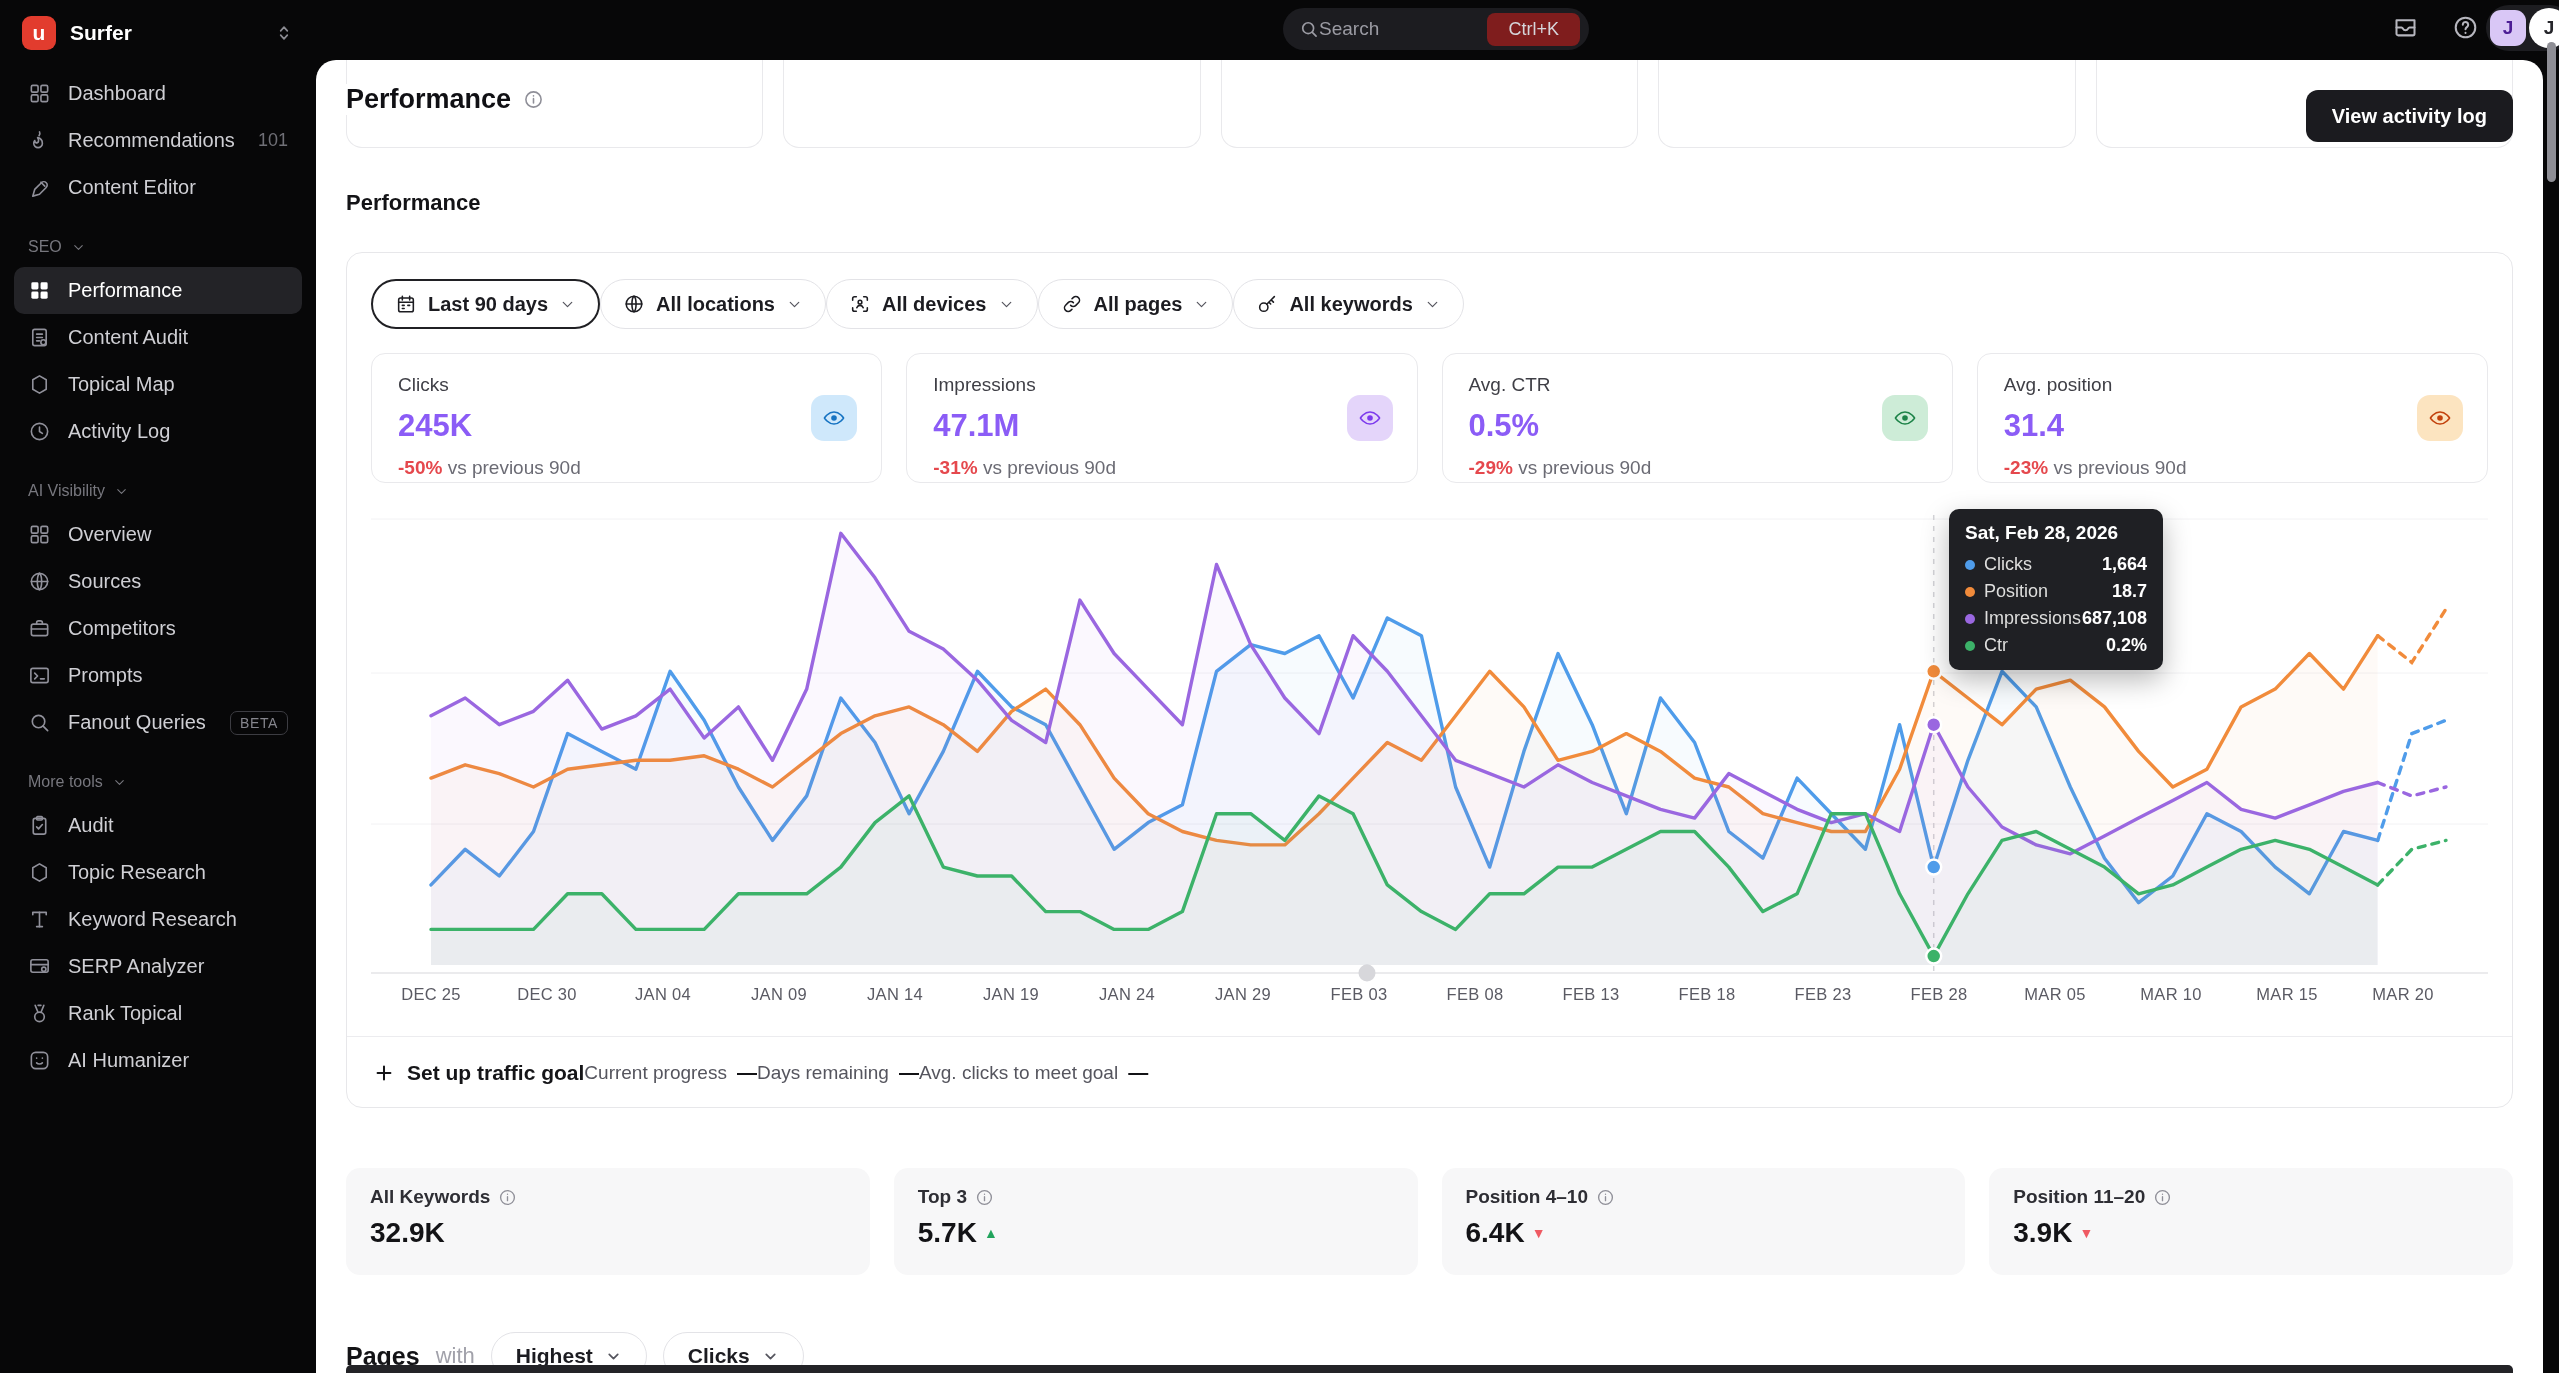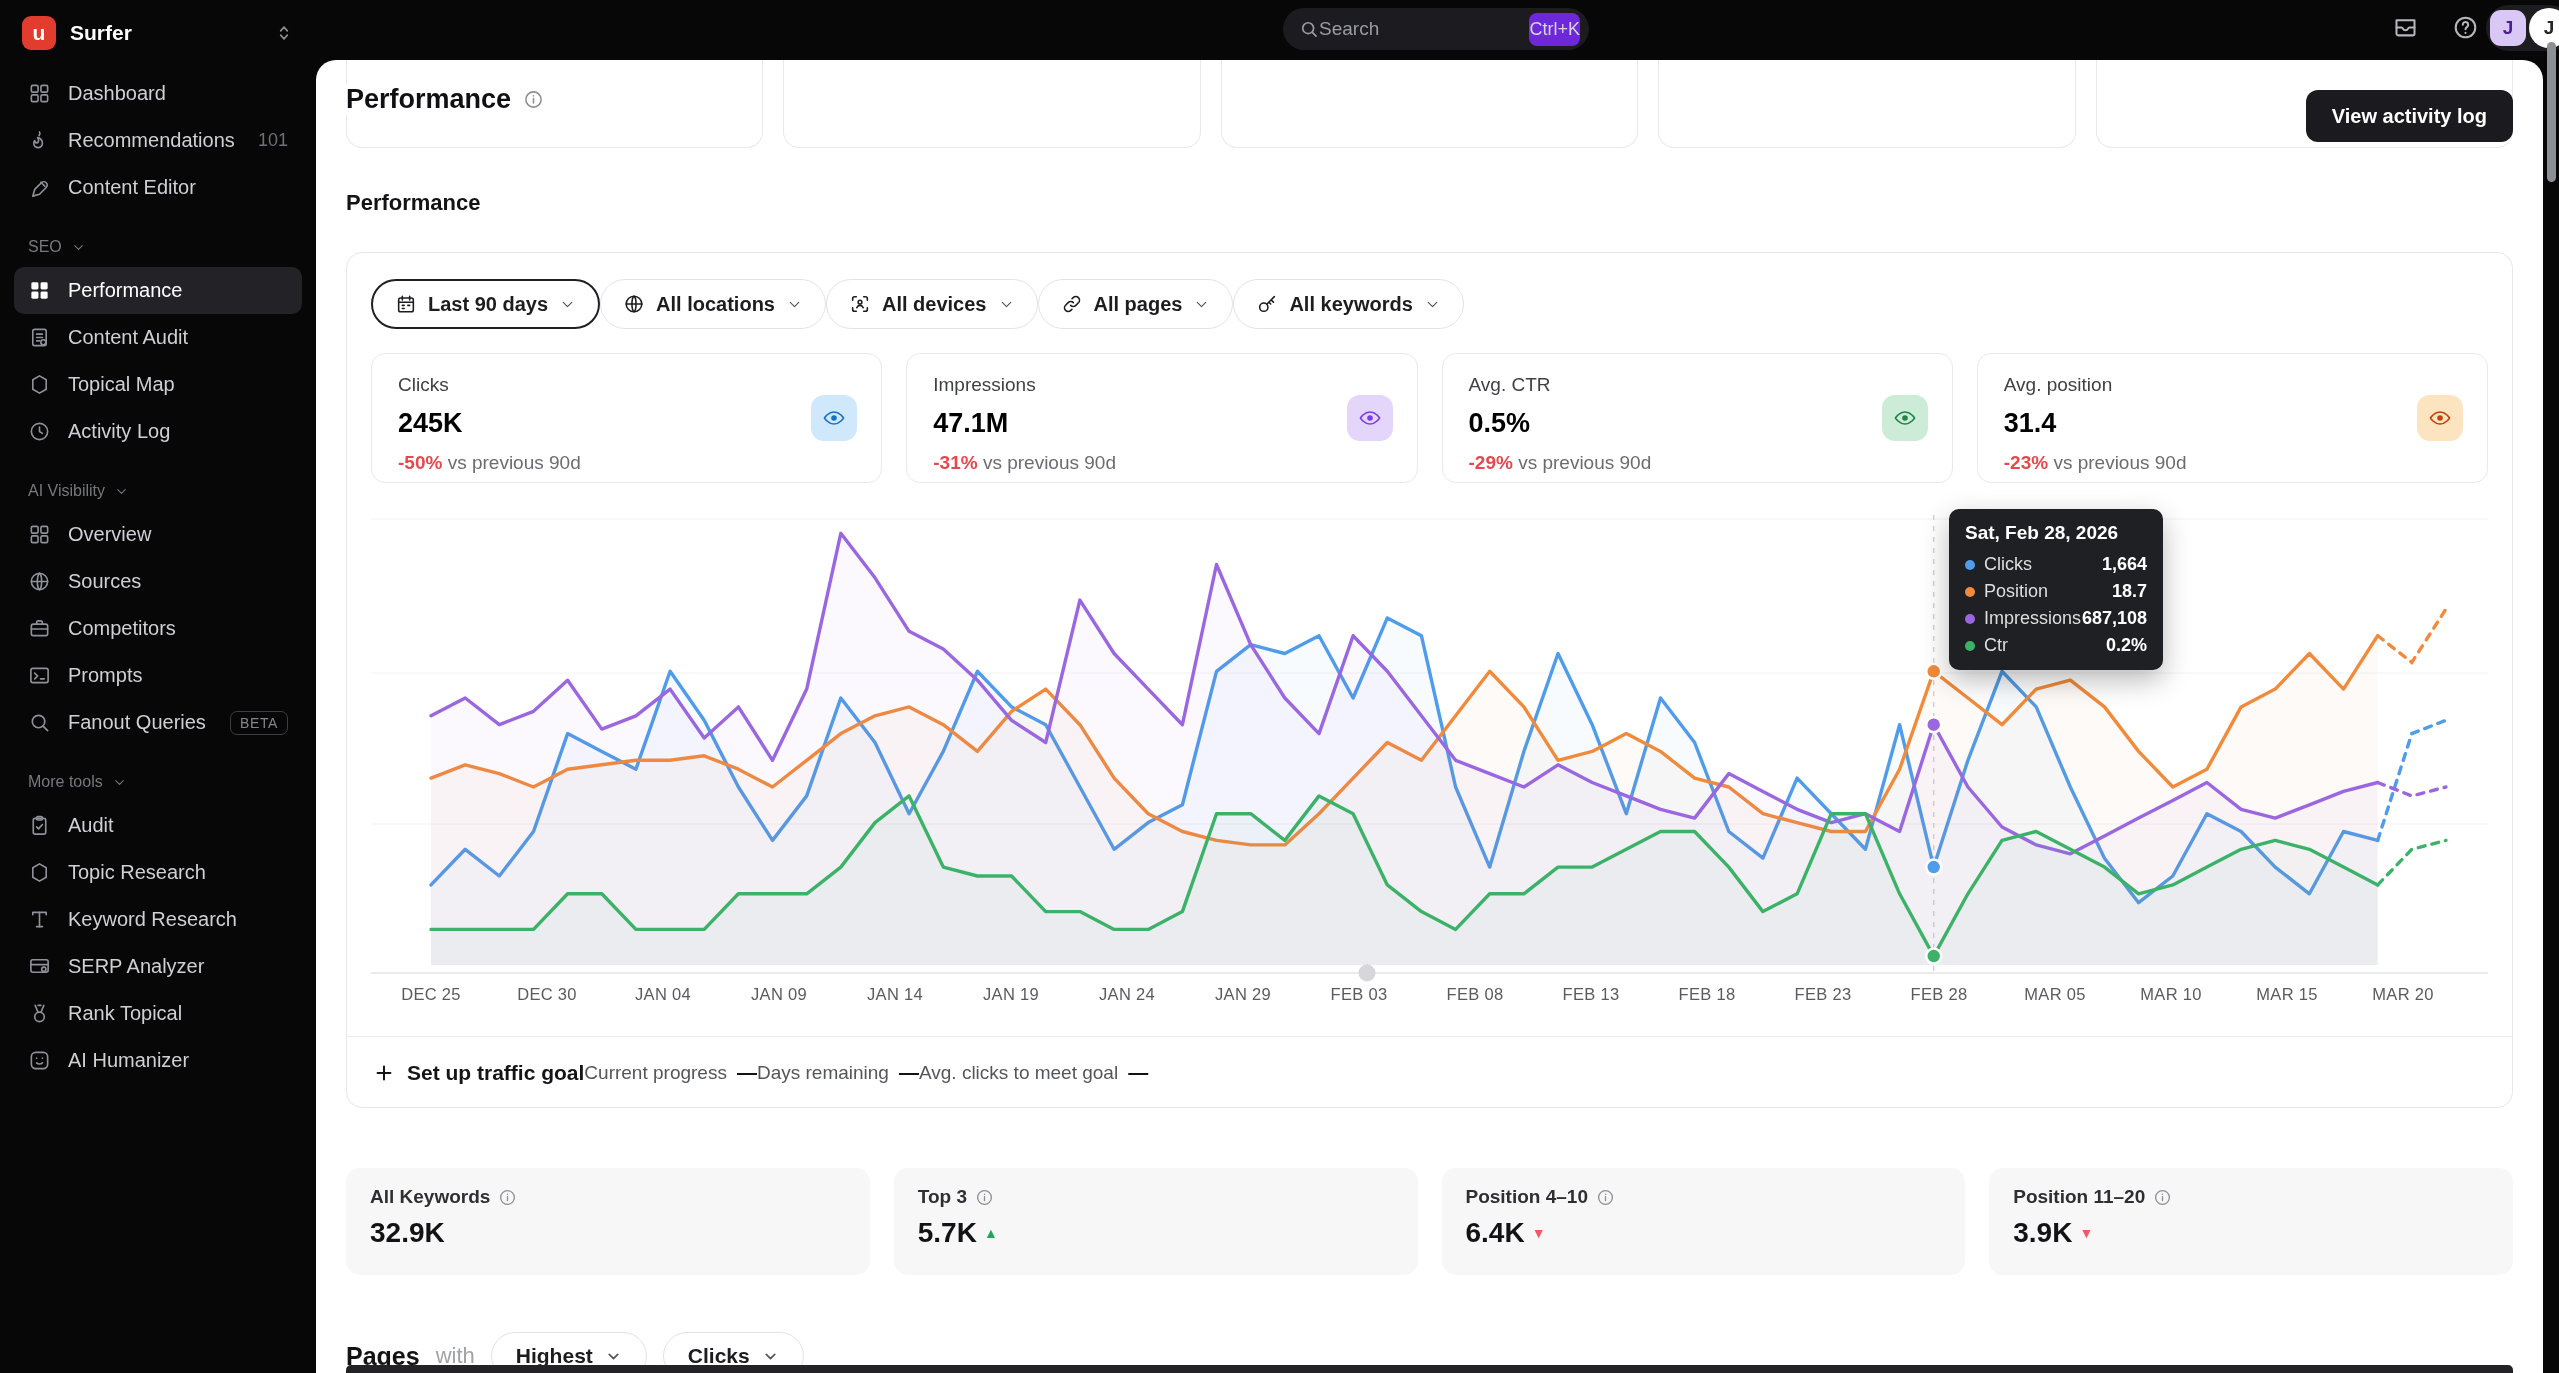--- a/index.html
+++ b/index.html
@@ -20,21 +20,21 @@
   .nav-item.active .icon{color:#fff}
   .nav-badge{margin-left:auto;font-size:18px;color:#6f6f76;font-weight:400}
   .nav-badge.outline{border:1px solid #3c3c42;border-radius:7px;padding:3px 9px;font-size:14px;letter-spacing:.6px;color:#85858d}
   .sec-hdr{display:flex;align-items:center;gap:9px;height:40px;margin-top:16px;padding:0 14px;font-size:16px;font-weight:500;color:#77777e}
   .sec-hdr .icon{width:15px;height:15px;color:#77777e}
 
   
   #search-pill{position:absolute;left:1283px;top:8px;width:306px;height:42px;background:#1c1c20;border-radius:21px;display:flex;align-items:center;padding:0 9px 0 16px;color:#9b9ba3;z-index:3;cursor:pointer}
   #search-pill .icon{width:20px;height:20px;color:#9b9ba3}
   #search-label{flex:1;font-size:19px}
-  #search-kbd{background:#6d28d9;border-radius:8px;padding:6px 0;font-size:18px;color:#d6d6db}
+  #search-kbd{background:#7f1d1d;border-radius:8px;padding:6px 21px;font-size:18px;color:#d6d6db}
   #tray-btn,#help-btn{position:absolute;top:14px;width:27px;height:27px;color:#b6b6be;z-index:3;cursor:pointer}
   #tray-btn{left:2392px}#help-btn{left:2452px}
   #avatar-group{position:absolute;left:2486px;top:5px;height:46px;background:#1d1d21;border-radius:23px;display:flex;align-items:center;padding:0 4px;z-index:3;cursor:pointer}
   #avatar-org{width:36px;height:36px;border-radius:11px;background:#d9c7f6;color:#4c1d95;display:flex;align-items:center;justify-content:center;font-weight:700;font-size:19px}
   #avatar-user{width:40px;height:40px;border-radius:50%;background:#fff;color:#26262b;display:flex;align-items:center;justify-content:center;font-weight:700;font-size:19px;margin-left:3px}
 
   
   #scroll-thumb{position:absolute;right:3px;top:42px;width:9px;height:140px;border-radius:5px;background:#8e8e95;z-index:4}
 
   
@@ -53,21 +53,21 @@
   #filter-row{position:absolute;top:26px;left:24px;display:flex;gap:0}
   .pill{display:flex;align-items:center;gap:11px;height:50px;padding:0 22px;border-radius:25px;border:1.5px solid #e3e3e7;background:#fff;font-size:20px;font-weight:600;color:#1c1c21;cursor:pointer;font-family:inherit}
   .pill.emph{border:2px solid #202024}
   .pill .lead{width:22px;height:22px;color:#1c1c21}
   .pill .chev{width:17px;height:17px;color:#55555e}
 
   
   #metric-row{position:absolute;top:100px;left:24px;right:24px;height:130px;display:flex;gap:24px}
   .metric-card{flex:1;position:relative;border:1px solid #e9e9ec;border-radius:14px;padding:20px 26px;background:#fff}
   .metric-label{font-size:19px;color:#3f3f46}
-  .metric-value{font-size:27px;font-weight:700;color:#000000;margin-top:12px}
+  .metric-value{font-size:31px;font-weight:700;color:#8b5cf6;margin-top:12px}
   .metric-delta{font-size:19px;margin-top:13px;color:#6b6b74}
   .metric-delta b{color:#e5484d;font-weight:700}
   .metric-badge{position:absolute;right:24px;top:50%;transform:translateY(-50%);width:46px;height:46px;border-radius:13px;display:flex;align-items:center;justify-content:center}
   .metric-badge .icon{width:24px;height:24px}
 
   
   #chart-wrap{position:absolute;top:250px;left:24px;right:24px;height:505px}
   #chart-svg{position:absolute;inset:0}
   #chart-tooltip{position:absolute;left:1578px;top:6px;width:214px;background:#1f2024;border-radius:10px;padding:13px 16px 11px;color:#fff;box-shadow:0 10px 28px rgba(0,0,0,.28);z-index:2}
   #tooltip-date{font-size:19px;font-weight:600;margin-bottom:7px}

